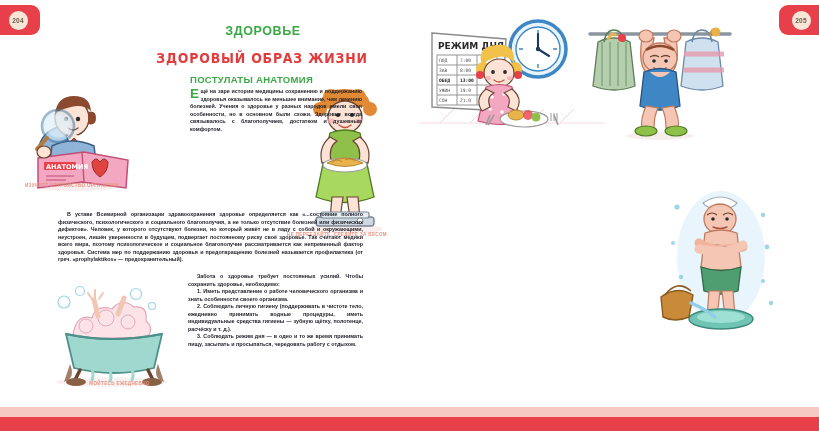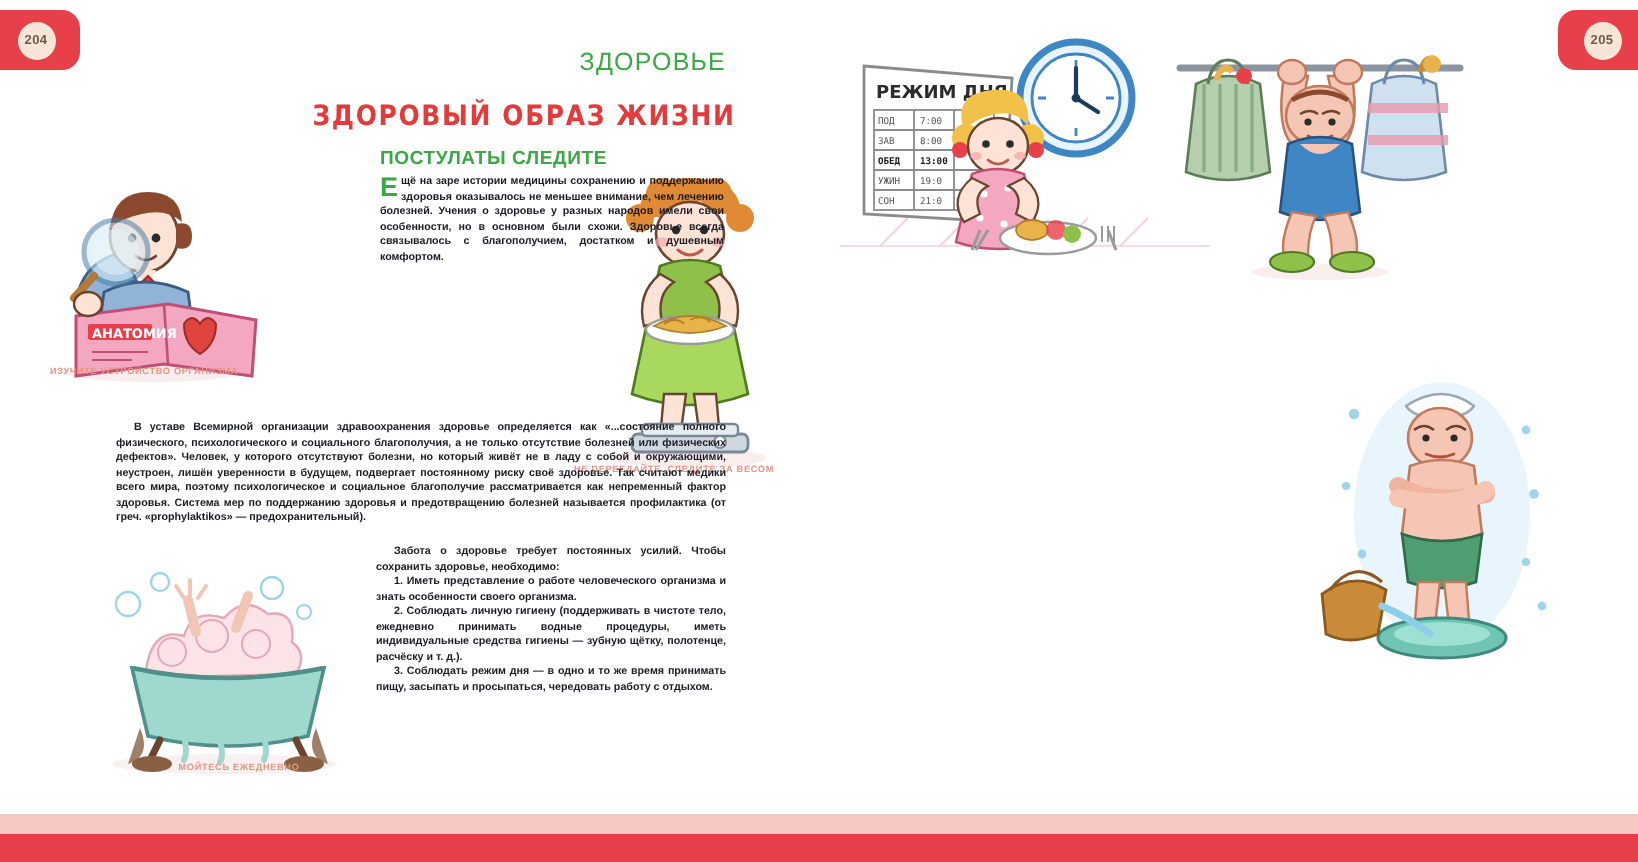--- a/index.html
+++ b/index.html
@@ -27,22 +27,22 @@
     width:19px;height:19px;border-radius:50%;background:#f7e6d8;
     display:flex;align-items:center;justify-content:center;
     font-size:6.5px;font-weight:bold;color:#6e5a4a;letter-spacing:.2px;
   }
 
   
   .page-left{position:absolute;left:0;top:0;width:410px;height:431px;}
   .page-right{position:absolute;left:410px;top:0;width:409px;height:431px;}
 
   .h-main{
-    position:absolute;left:163px;top:24px;width:200px;text-align:right;
-    color:#3aa845;font-size:12.5px;font-weight:normal;letter-spacing:.6px;
+    position:absolute;left:163px;top:24px;width:200px;text-align:center;
+    color:#3aa845;font-size:12.5px;font-weight:bold;letter-spacing:.6px;
   }
   .h-sub{
     position:absolute;left:152px;top:50px;width:220px;text-align:center;
     color:#e23b3b;font-size:12.5px;font-weight:bold;letter-spacing:.8px;
     font-family:"DejaVu Sans", sans-serif;
     transform:scaleY(1.12);
   }
   .h-third{
     position:absolute;left:190px;top:74px;
     color:#3aa845;font-size:9.5px;font-weight:bold;letter-spacing:.3px;
@@ -87,21 +87,21 @@
 <div class="spread">
 
   <div class="page-left">
 
     <div class="pg-tab left">
       <div class="pg-circle">204</div>
     </div>
 
     <div class="h-main">ЗДОРОВЬЕ</div>
     <div class="h-sub">ЗДОРОВЫЙ ОБРАЗ ЖИЗНИ</div>
-    <div class="h-third">ПОСТУЛАТЫ СЛЕДИТЕ</div>
+    <div class="h-third">ПОСТУЛАТЫ АНАТОМИЯ</div>
 
     <div class="ill" style="left:20px;top:92px;text-align:right;">
       <svg width="120" height="100" viewBox="0 0 120 100">
         <ellipse cx="56" cy="94" rx="44" ry="5" fill="#f3dede" opacity=".55"></ellipse>
 
         <path d="M18 58 q4 -20 24 -24 l6 14 q-14 4 -16 20z" fill="#8fb4d8" stroke="#3a5c80" stroke-width="1.4"></path>
 
         <ellipse cx="52" cy="26" rx="17" ry="18" fill="#fde3d6" stroke="#6b4430" stroke-width="1.4"></ellipse>
         <path d="M35 22 q2 -18 19 -18 q16 0 17 15 q-8 -7 -20 -4 q-10 2 -16 7z" fill="#8b4a2f"></path>
         <path d="M68 20 q8 -2 8 6 q0 8 -8 6z" fill="#8b4a2f"></path>

